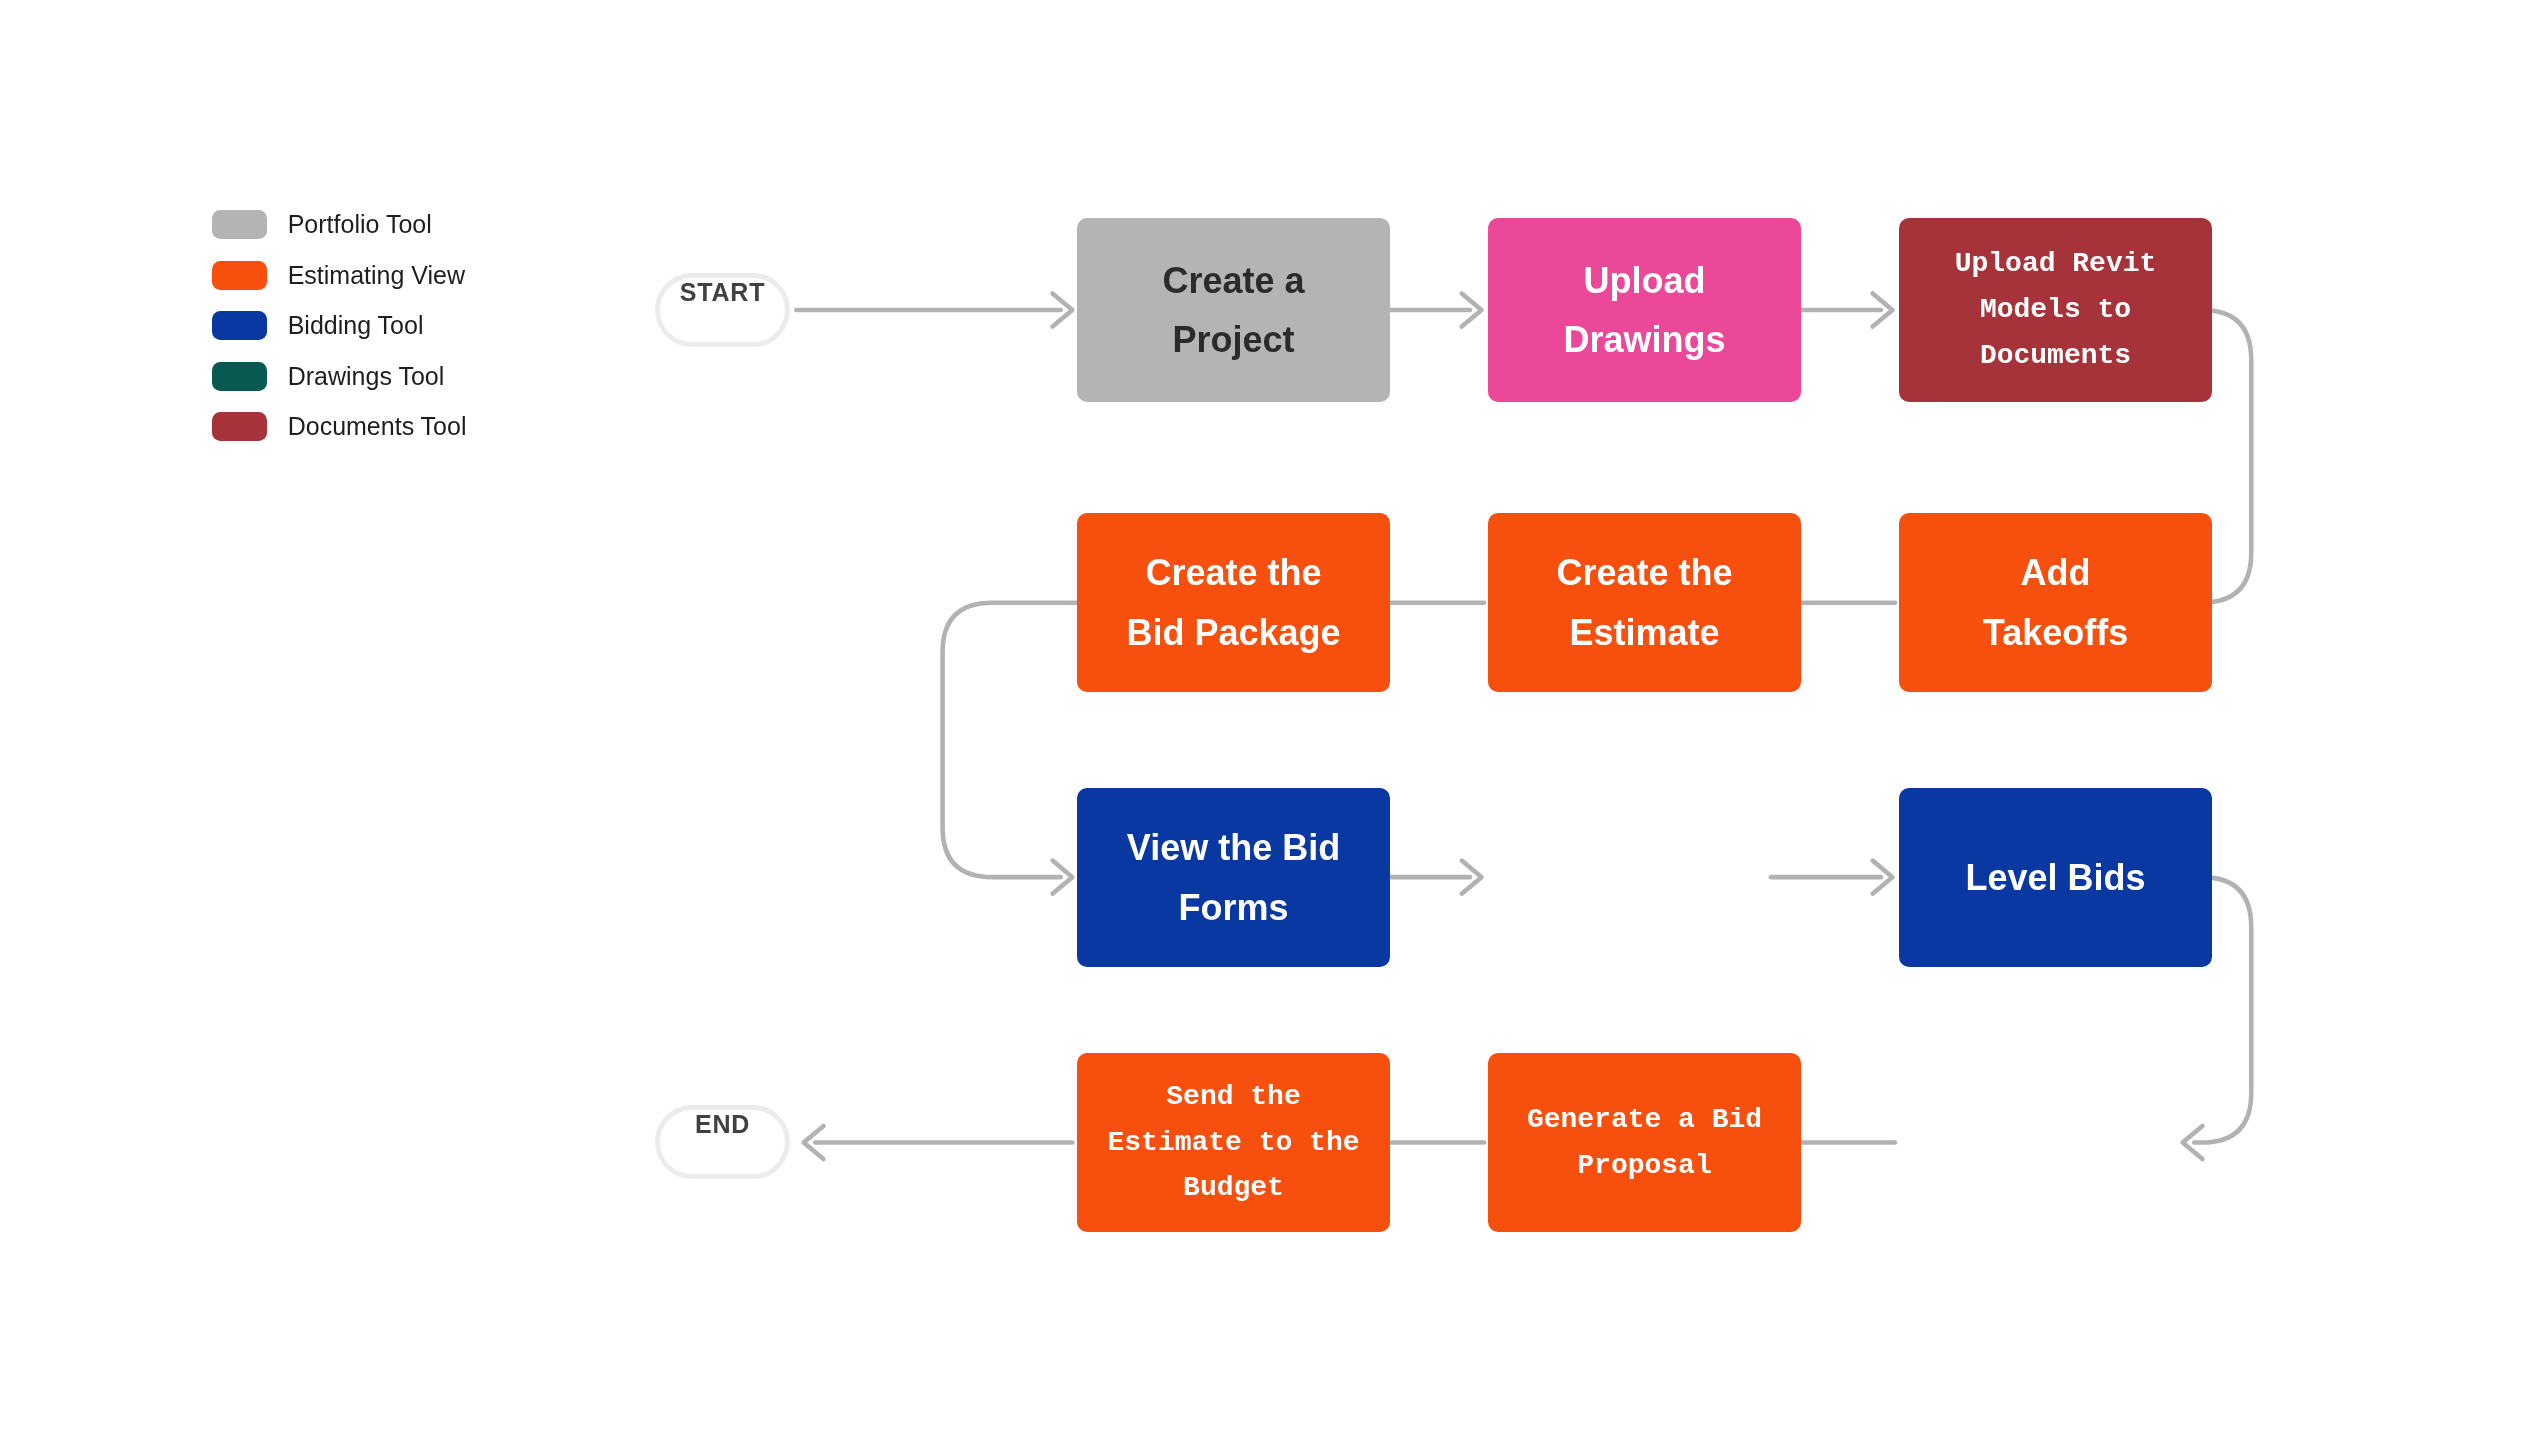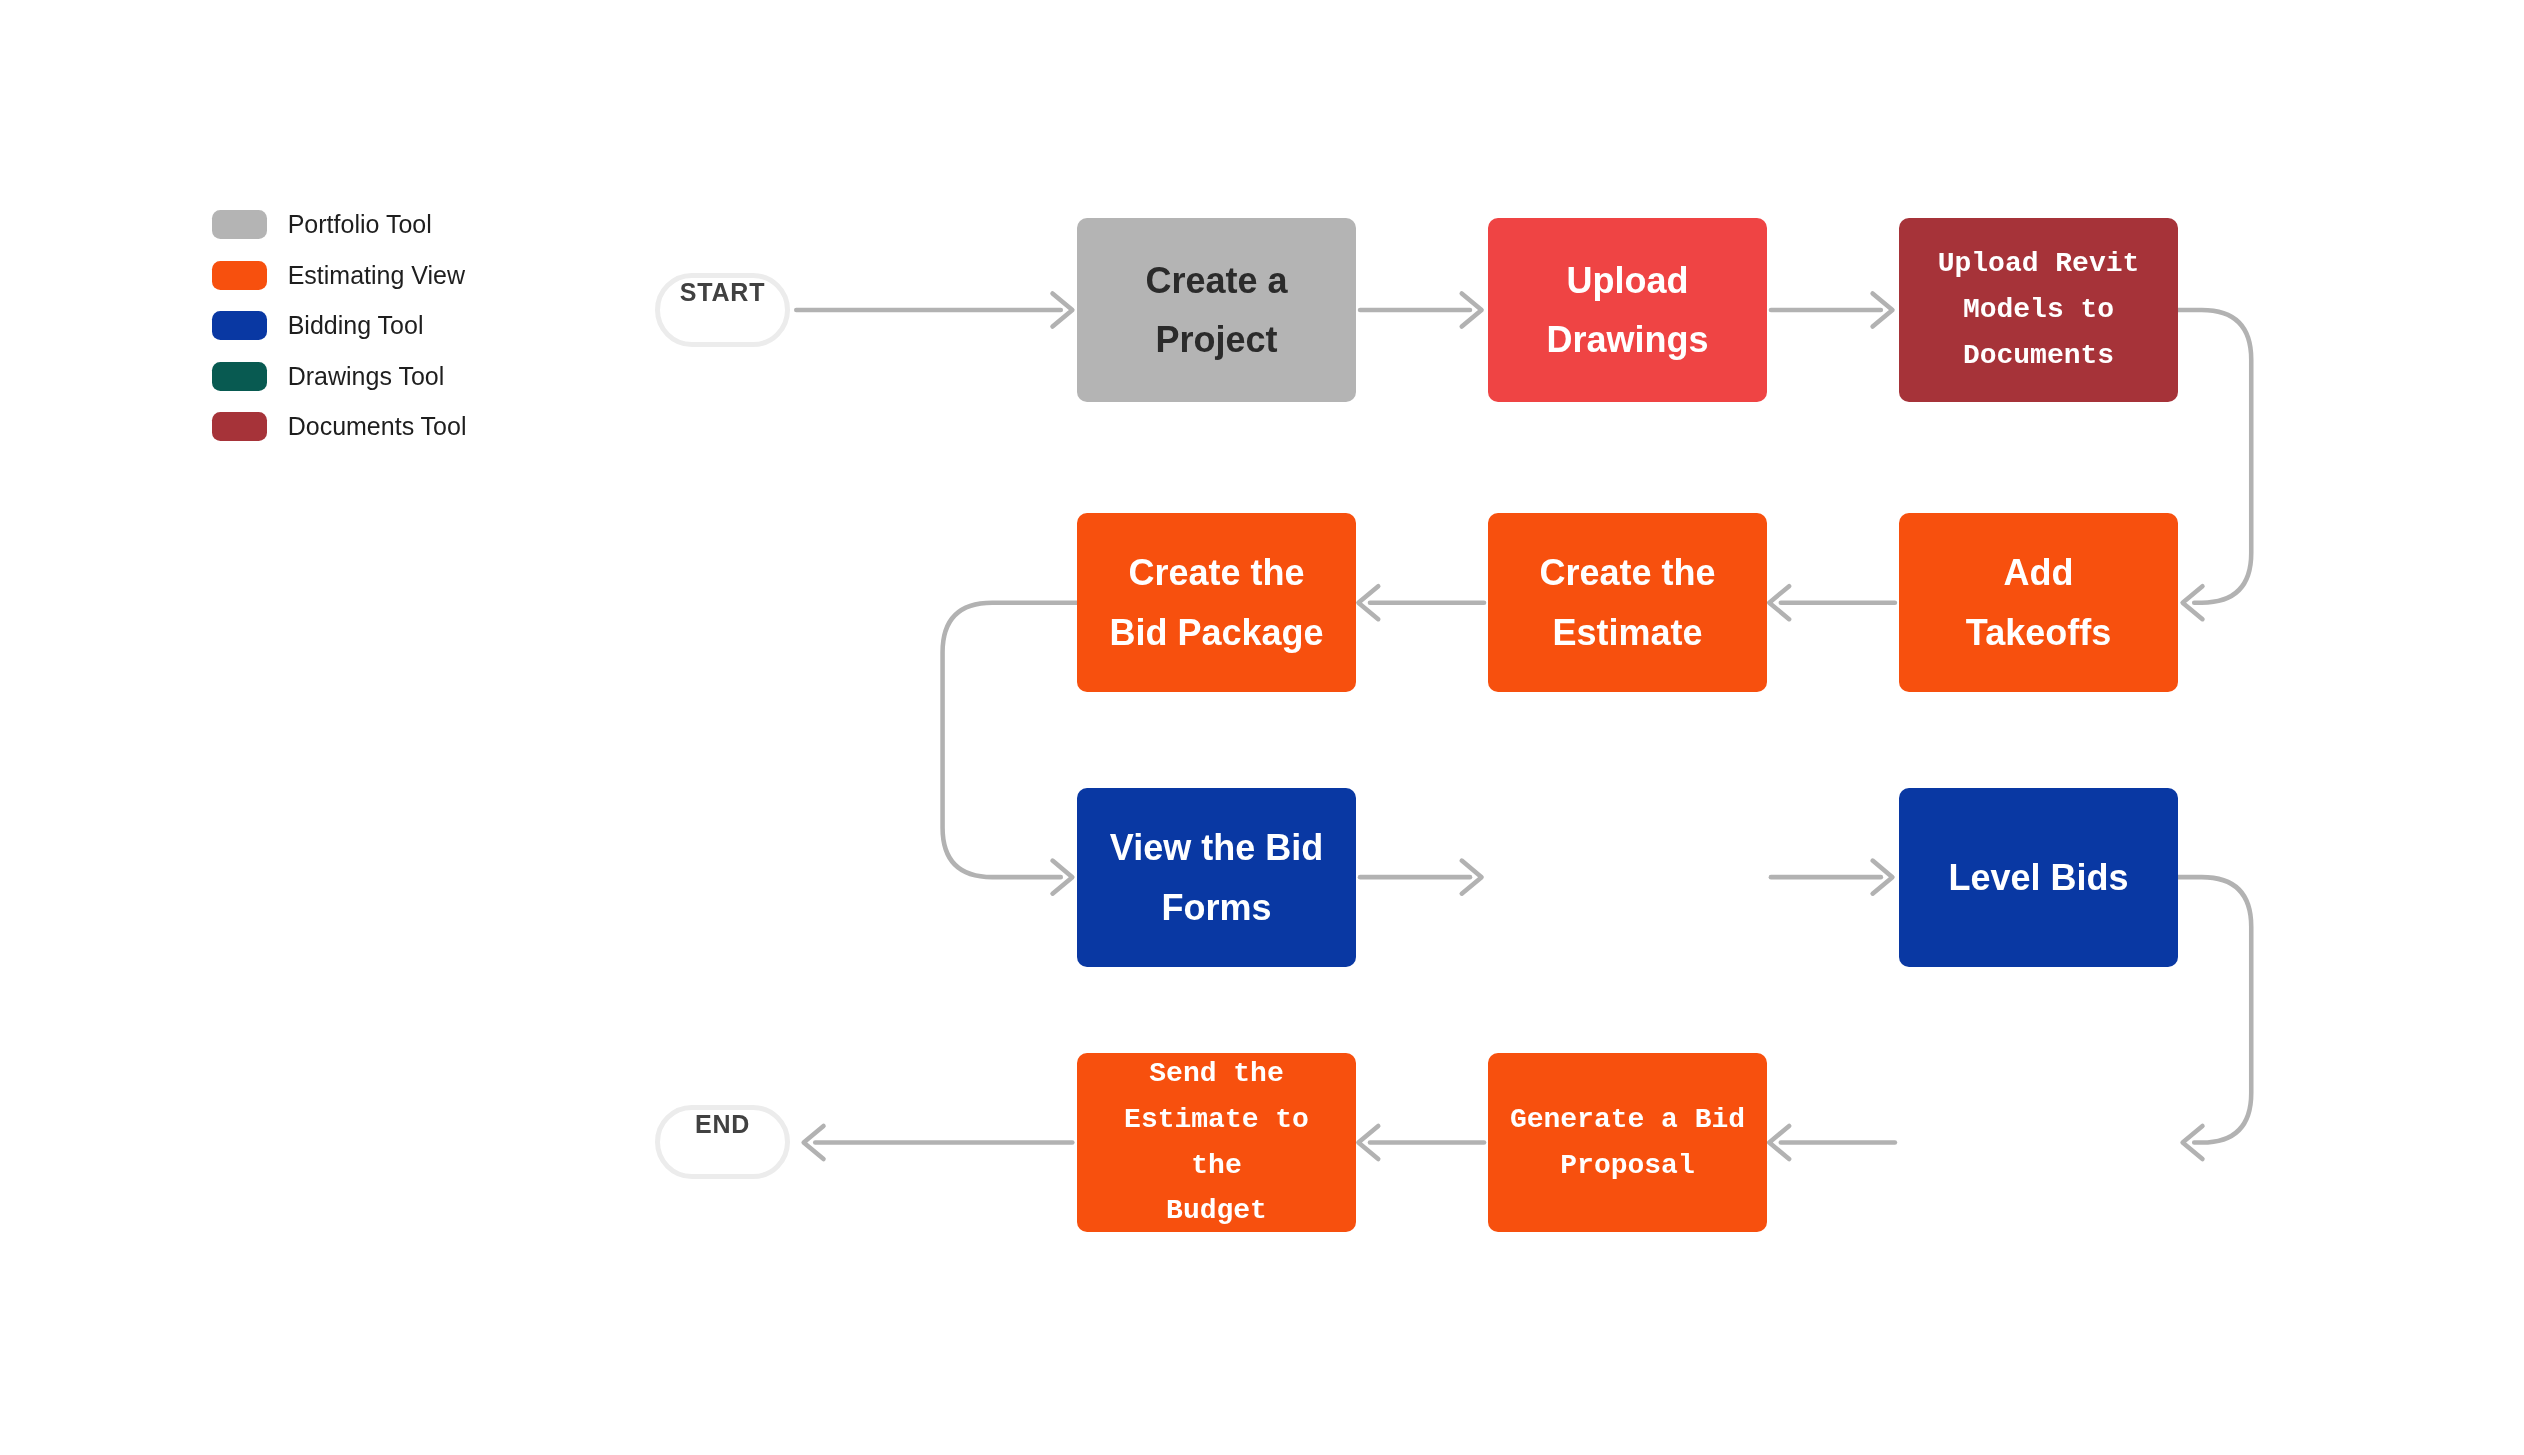--- a/index.html
+++ b/index.html
@@ -43,37 +43,37 @@
     box-sizing:border-box;
     display:flex;justify-content:center;
     font-size:25px;font-weight:700;color:#414141;letter-spacing:0.8px;
   }
   .pill-start{left:655px;top:273px;}
   .pill-end{left:655px;top:1105px;}
 
   
   .node{
     position:absolute;
-    width:279px;
+    width:313px;
     border-radius:10px;
     display:flex;align-items:center;justify-content:center;
     text-align:center;
   }
   .r1{top:218px;height:184px;}
   .r2{top:513px;height:179px;}
   .r3{top:788px;height:179px;}
   .r4{top:1053px;height:179px;}
   .c1{left:1077px;}
   .c2{left:1488px;}
   .c3{left:1899px;}
 
   .tool-portfolio{background:#b4b4b4;}
   .tool-estimating{background:#f7500e;text-align:center;}
   .tool-bidding{background:#0938a3;}
-  .tool-drawings{background:#ef4444;}
+  .tool-drawings{background:#ec4899;}
   .tool-documents{background:#a63339;}
 
   .node-label{
     white-space:pre-line;
     font-weight:700;
     color:#ffffff;
     padding:0 18px;
   }
   .tool-portfolio .node-label{color:#2b2b2b;}
   .txt-lg .node-label{font-size:36px;line-height:1.64;}

